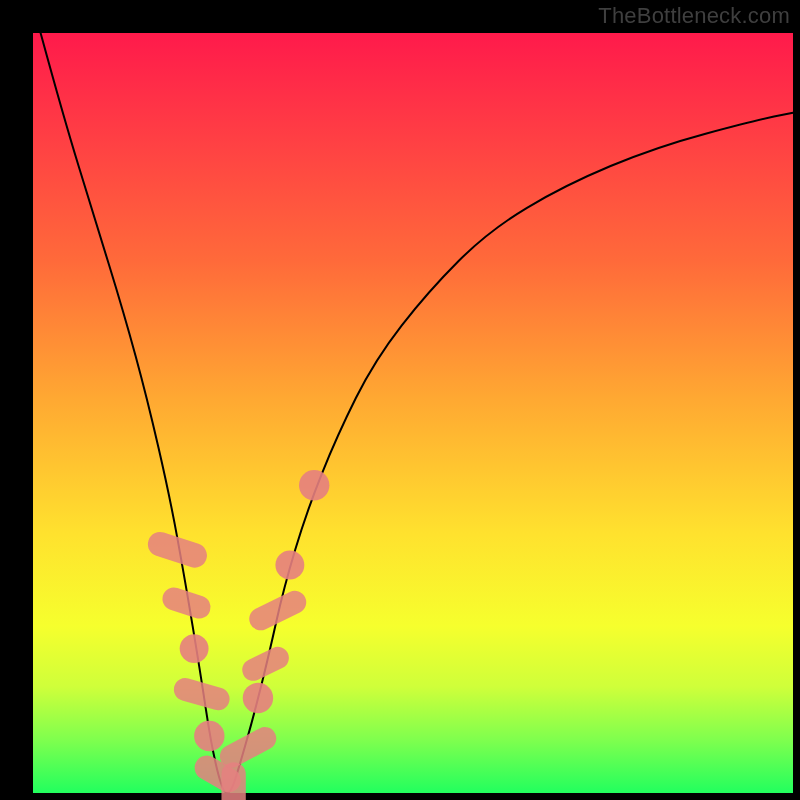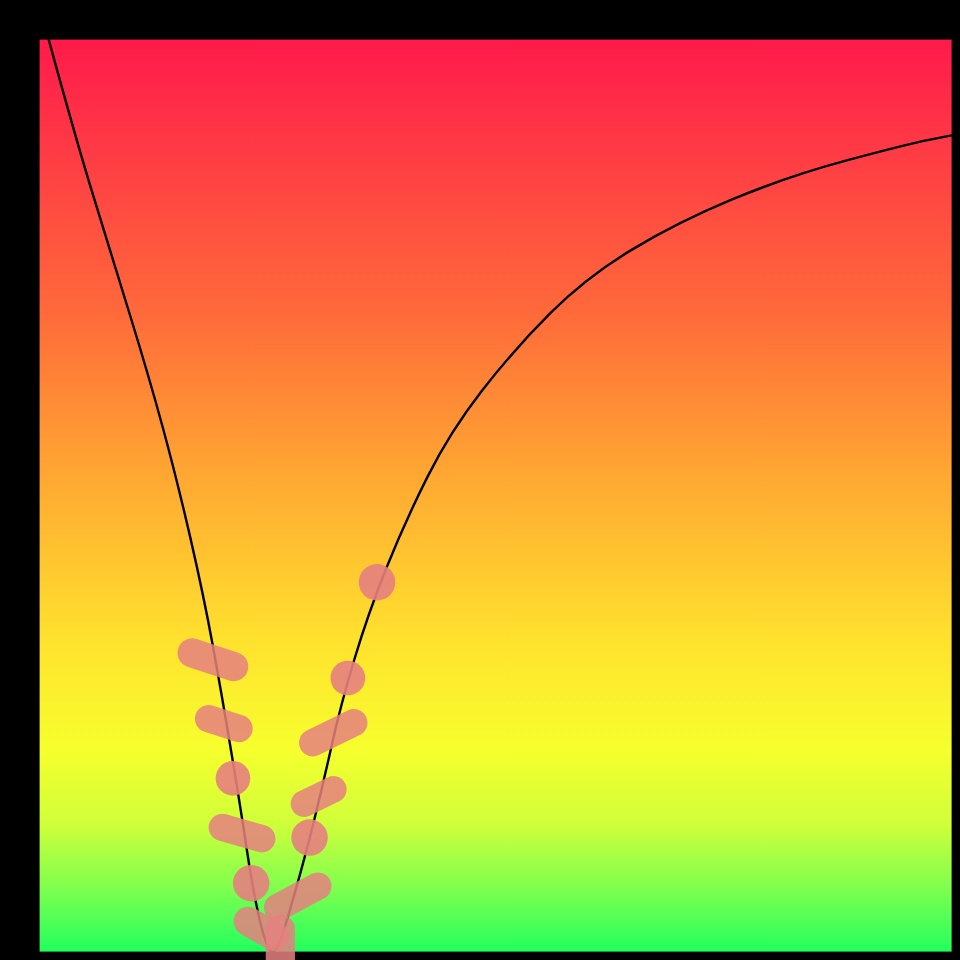--- a/index.html
+++ b/index.html
@@ -87,13 +87,14 @@
         <rect x="172.52" y="716.3" width="24.32" height="49.4" rx="12.16" ry="12.16" class="marker" transform="rotate(-60 184.68 741)"></rect>
         <rect x="188.48000000000002" y="729.2199999999999" width="24.32" height="49.4" rx="12.16" ry="12.16" class="marker" transform="rotate(0 200.64000000000001 753.92)"></rect>
         <rect x="203.68" y="684" width="22.8" height="60.800000000000004" rx="11.4" ry="11.4" class="marker" transform="rotate(62 215.08 714.4)"></rect>
         <circle cx="224.96000000000004" cy="665" r="15.200000000000001" class="marker-point"></circle>
         <rect x="221.54" y="606.0999999999999" width="22.04" height="49.4" rx="11.02" ry="11.02" class="marker" transform="rotate(64 232.56 630.8)"></rect>
         <rect x="233.32" y="547.2" width="22.8" height="60.800000000000004" rx="11.4" ry="11.4" class="marker" transform="rotate(64 244.72 577.6)"></rect>
         <circle cx="256.88" cy="532" r="14.44" class="marker-point"></circle>
         <circle cx="281.2" cy="452.2" r="15.200000000000001" class="marker-point"></circle>
       </svg>
   </div>
+  <div class="watermark">TheBottleneck.com</div>
 </div>
 
 </body></html>

